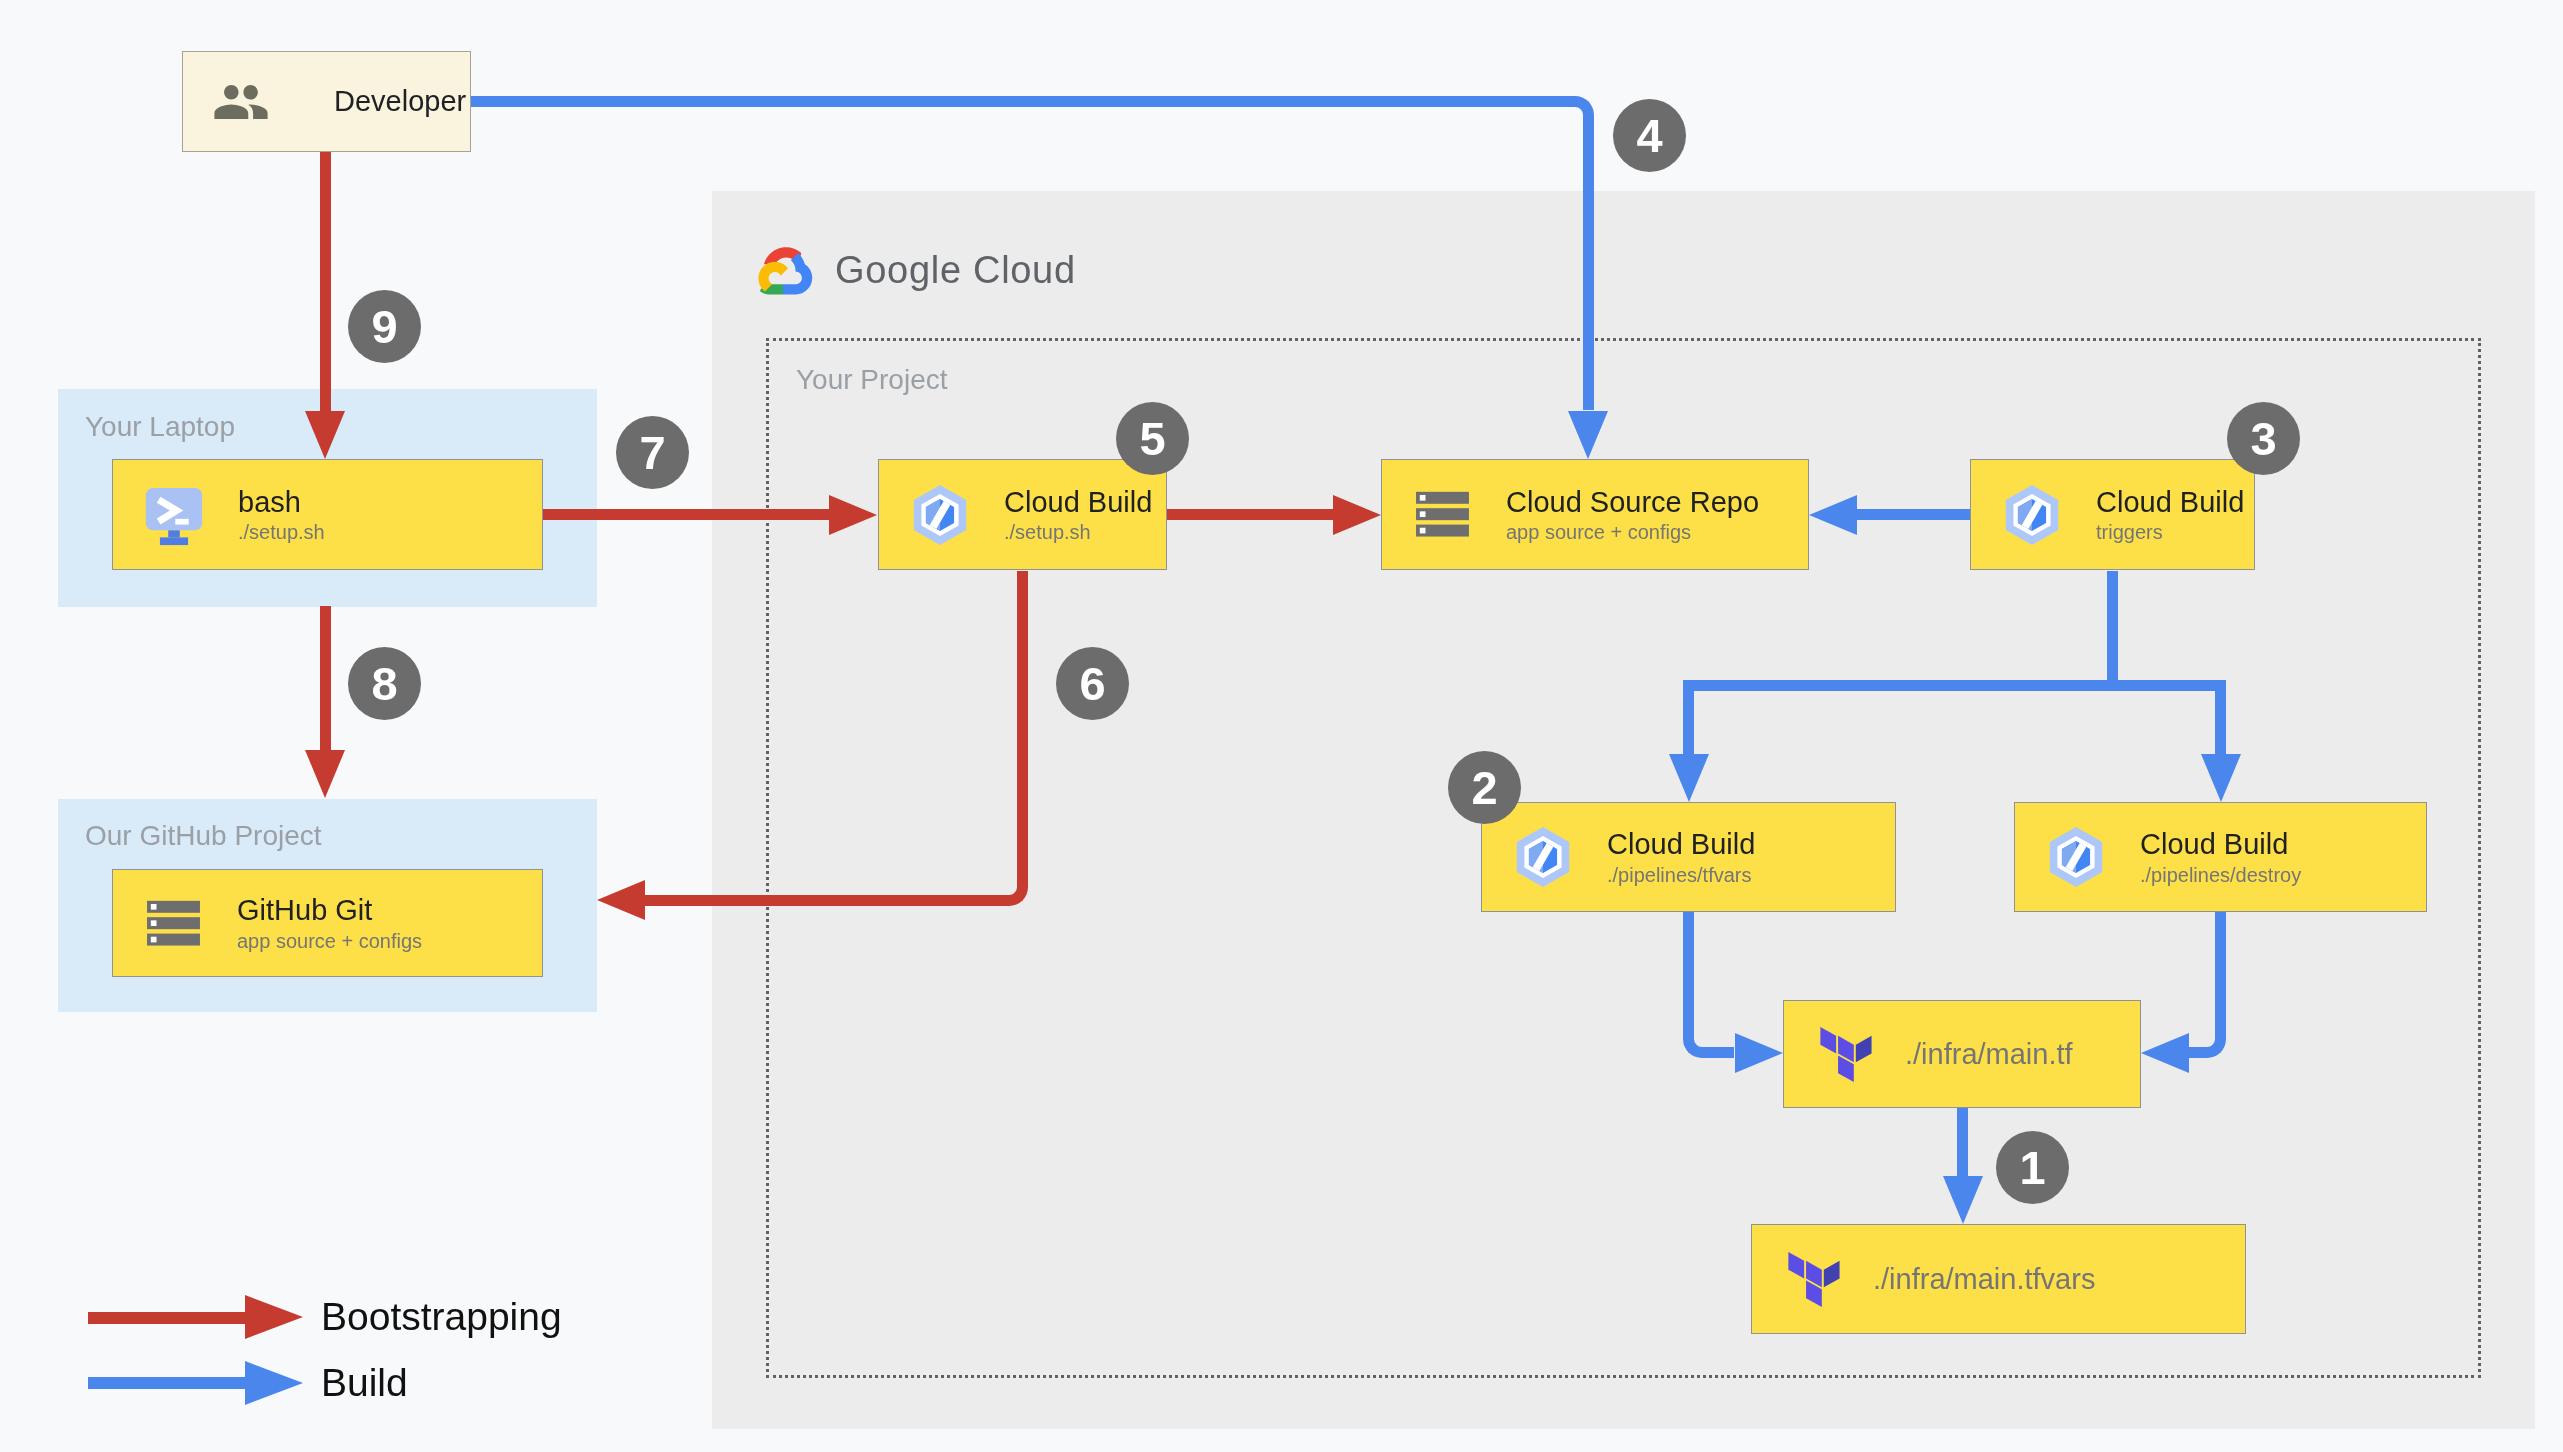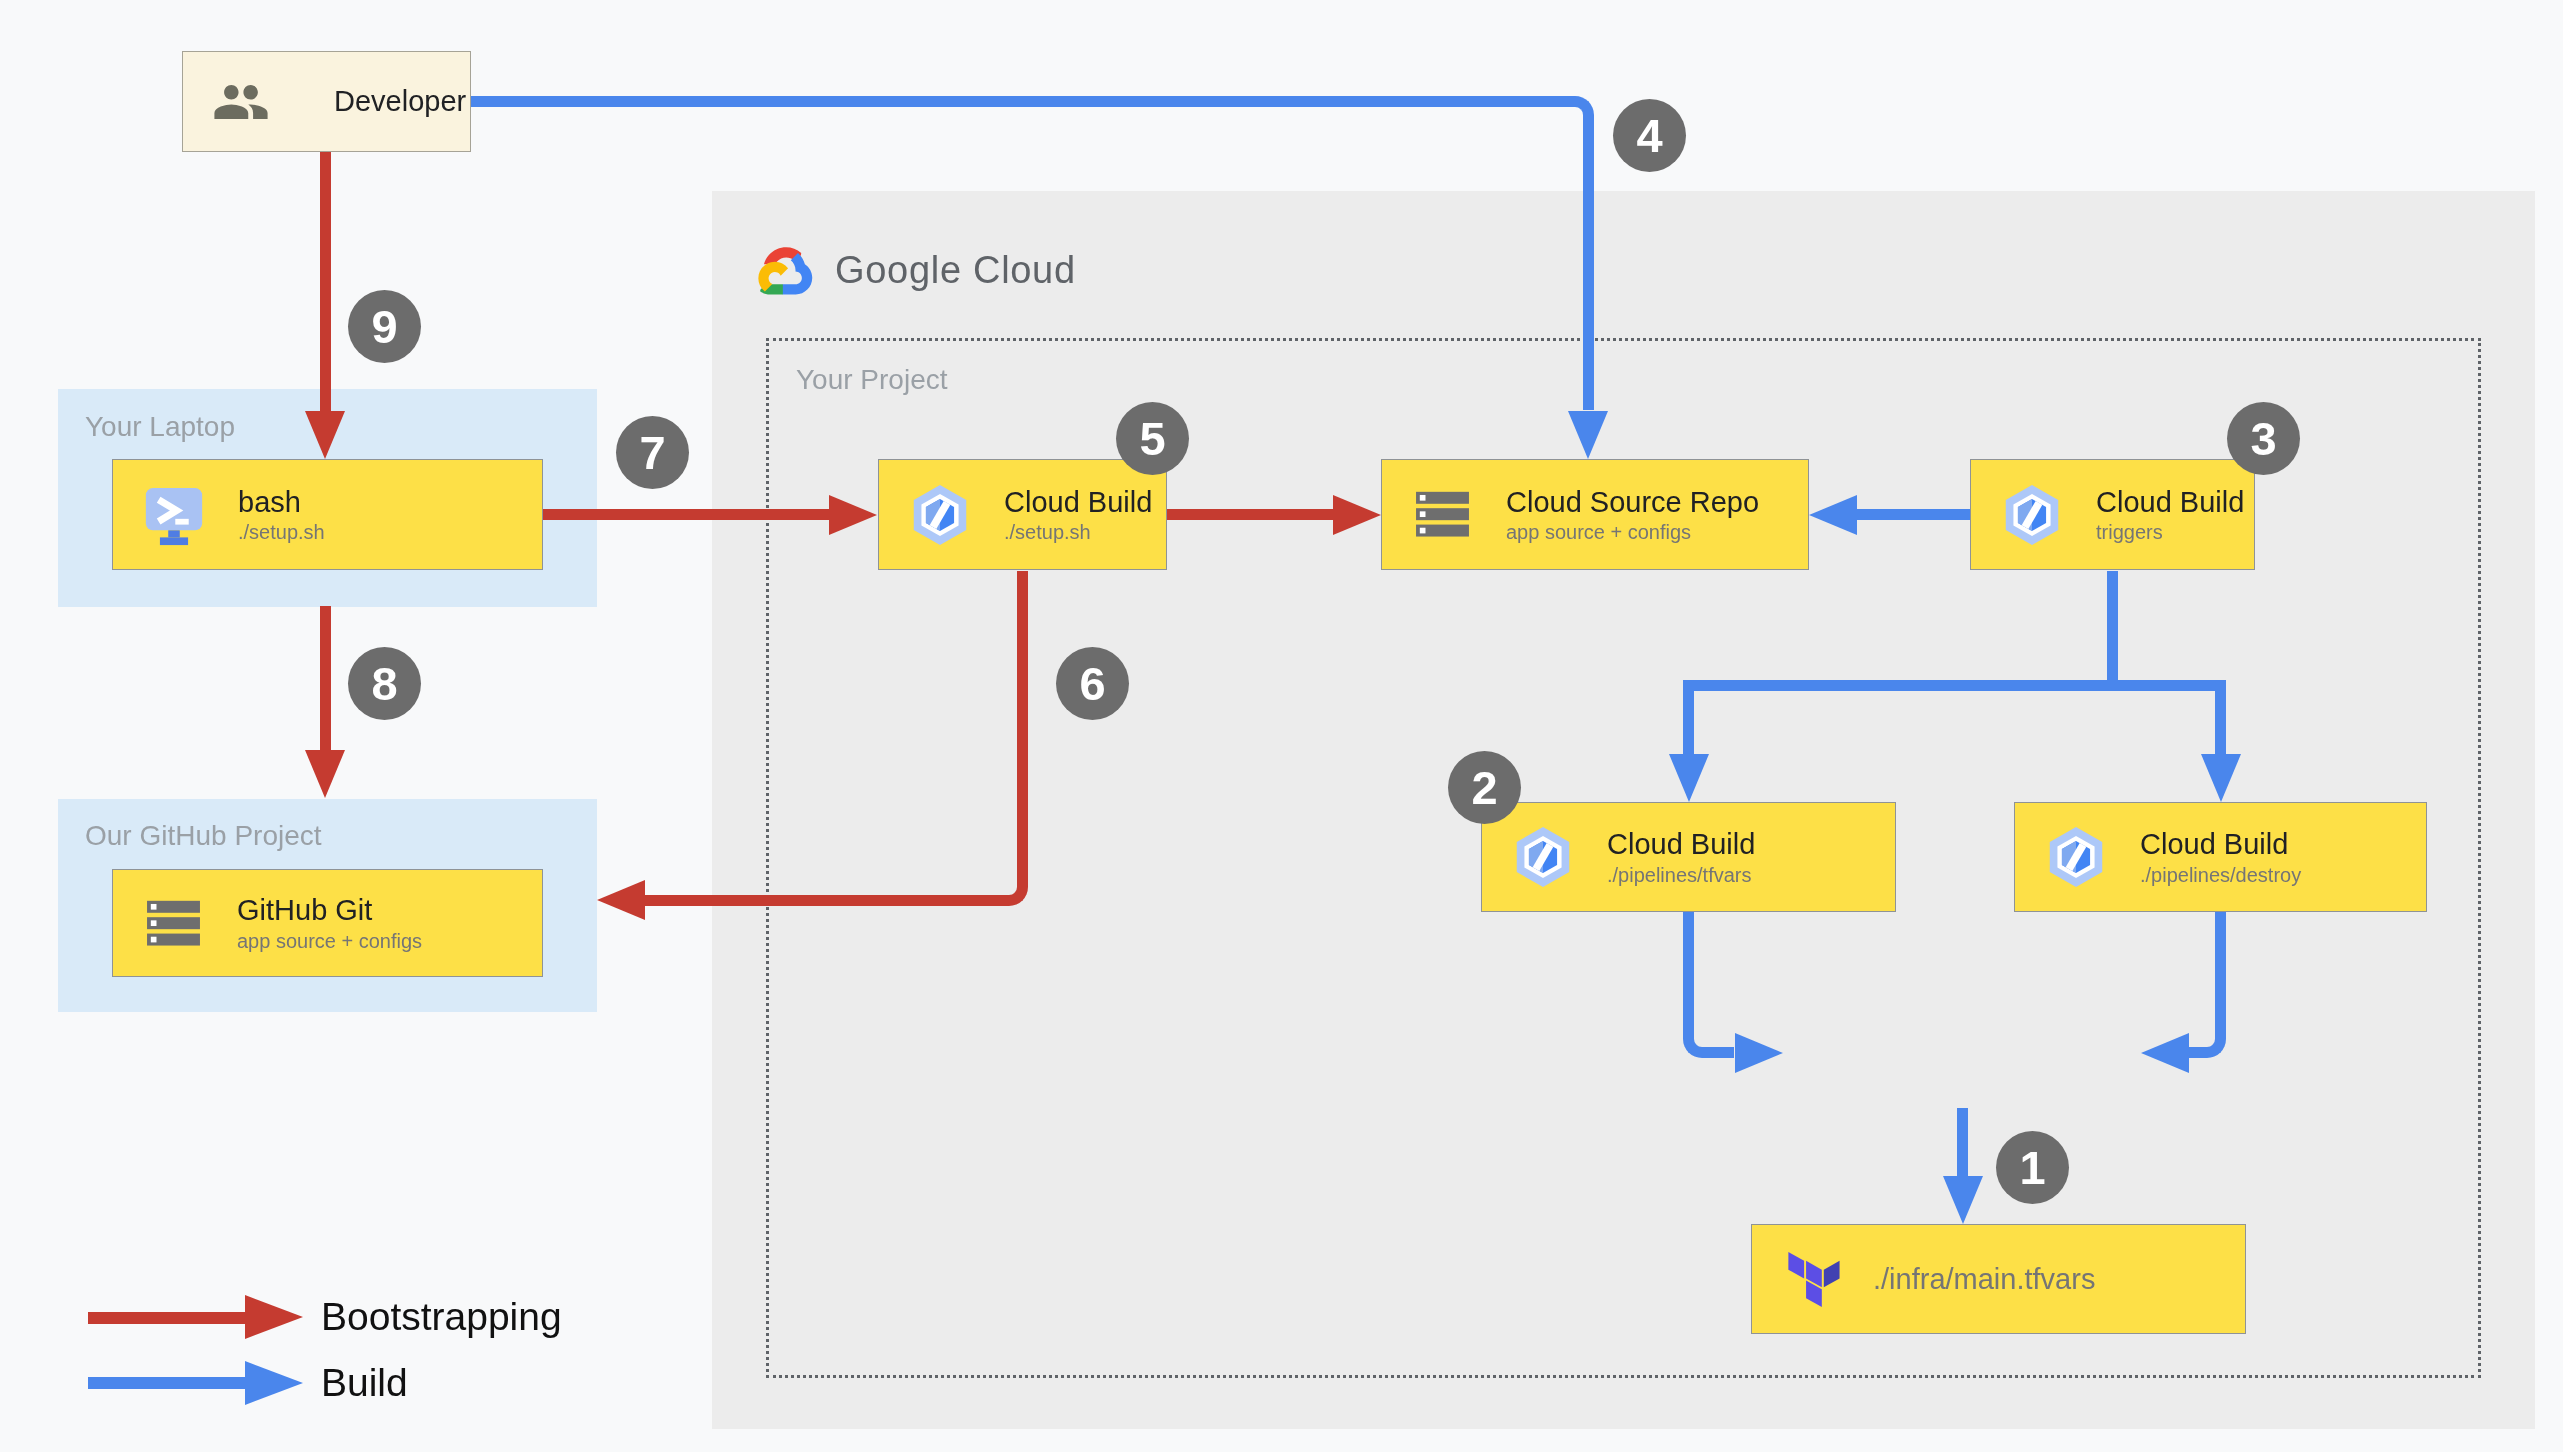--- a/index.html
+++ b/index.html
@@ -219,20 +219,29 @@
       <polygon points="50,25 72,37.5 72,62.5 50,75 28,62.5 28,37.5" fill="#4285F4"></polygon>
       <polygon points="50,25 50,75 28,62.5 28,37.5" fill="#7FA9F0"></polygon>
       <rect x="44" y="28" width="12" height="44" fill="#fff" transform="rotate(30 50 50)"></rect>
     </svg>
     <span class="txt">
       <span class="title">Cloud Build</span>
       <span class="sub">./pipelines/destroy</span>
     </span>
   </div>
 
+  <div class="node z30" style="left:1783px;top:1000px;width:358px;height:108px;">
+    <svg width="60" height="64" viewBox="0 0 120 130">
+      <polygon points="14,10 46,28 46,64 14,46" fill="#5C4EE5"></polygon>
+      <polygon points="50,28 82,46 82,82 50,64" fill="#5C4EE5"></polygon>
+      <polygon points="86,46 118,28 118,64 86,82" fill="#4141B2"></polygon>
+      <polygon points="50,68 82,86 82,122 50,104" fill="#5C4EE5"></polygon>
+    </svg>
+    <span class="single">./infra/main.tf</span>
+  </div>
 
   <div class="node z30" style="left:1751px;top:1224px;width:495px;height:110px;">
     <svg width="60" height="64" viewBox="0 0 120 130">
       <polygon points="14,10 46,28 46,64 14,46" fill="#5C4EE5"></polygon>
       <polygon points="50,28 82,46 82,82 50,64" fill="#5C4EE5"></polygon>
       <polygon points="86,46 118,28 118,64 86,82" fill="#4141B2"></polygon>
       <polygon points="50,68 82,86 82,122 50,104" fill="#5C4EE5"></polygon>
     </svg>
     <span class="single">./infra/main.tfvars</span>
   </div>

